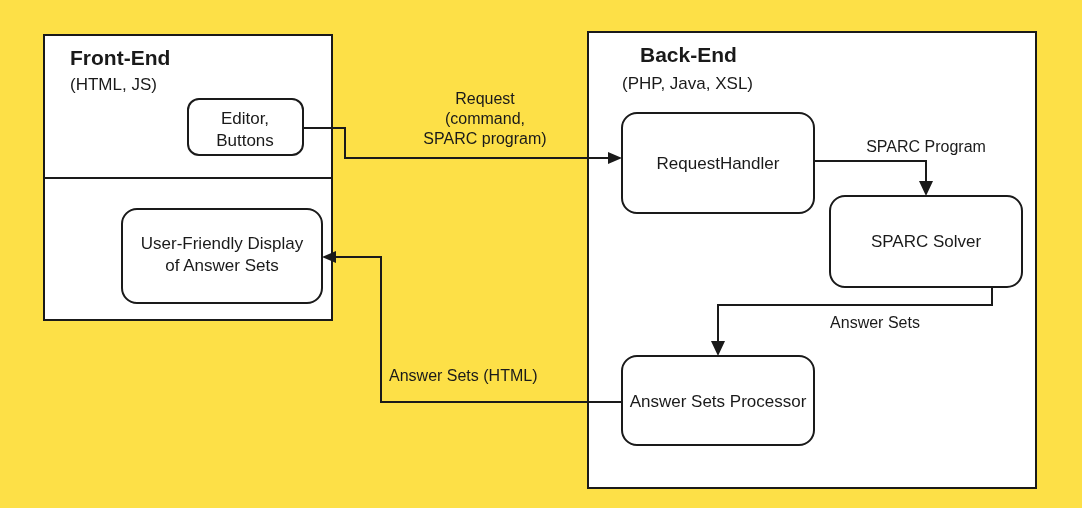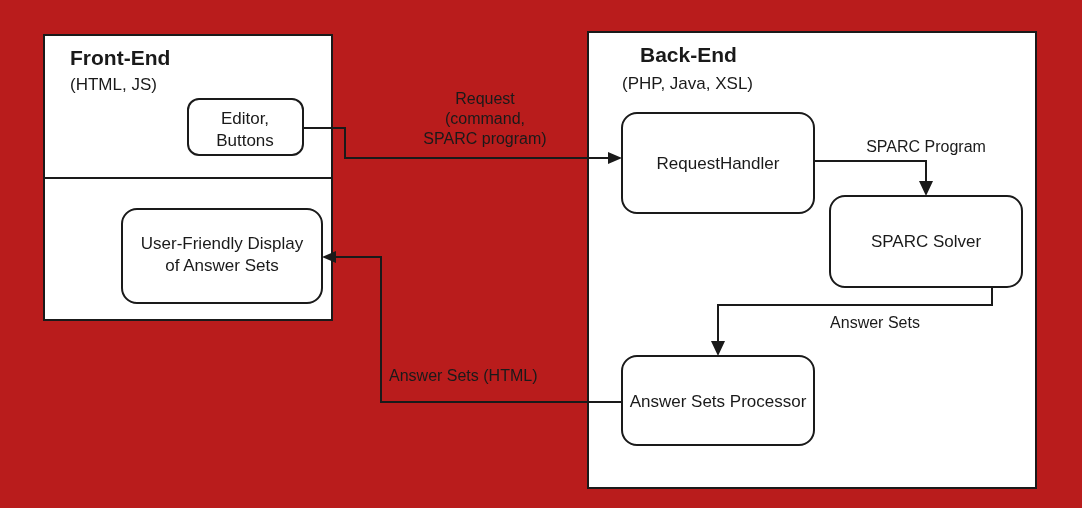--- a/index.html
+++ b/index.html
@@ -4,21 +4,21 @@
 <style>
   html, body {
     margin: 0;
     padding: 0;
     background: #ffffff;
   }
   #canvas {
     position: relative;
     width: 1082px;
     height: 508px;
-    background: #b91c1c;
+    background: #fde047;
     font-family: "Liberation Sans", sans-serif;
   }
   svg.diagram {
     display: block;
     width: 1082px;
     height: 508px;
   }
   .container-rect {
     fill: #ffffff;
     stroke: #1a1a1a;

